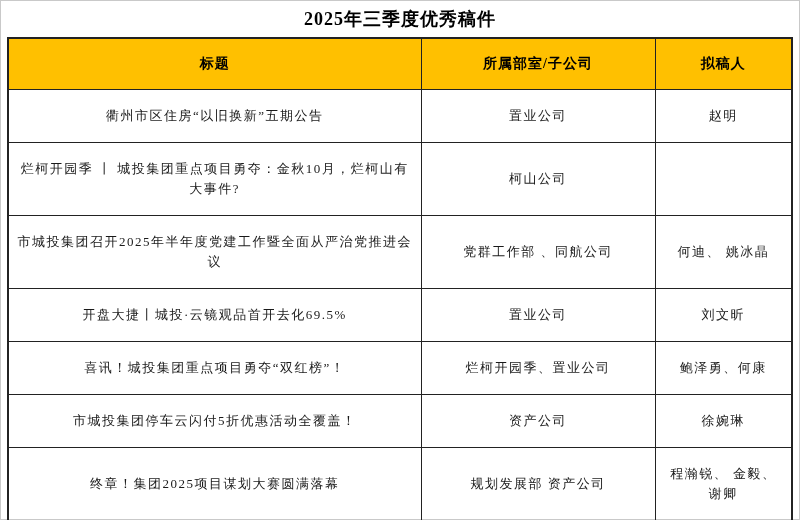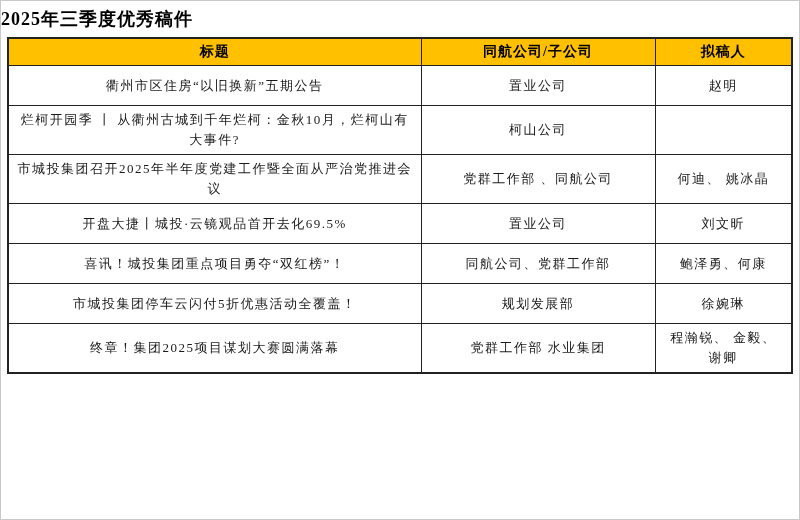--- a/index.html
+++ b/index.html
@@ -15,41 +15,41 @@
   .page {
     box-sizing: border-box;
     width: 800px;
     height: 520px;
     border: 1px solid #c9c9c9;
     background: #ffffff;
   }
   .doc-title {
     height: 36px;
     line-height: 36px;
-    text-align: left;
+    text-align: center;
     font-size: 18px;
     font-weight: bold;
     letter-spacing: 1px;
     color: #000000;
   }
   table.report {
     border-collapse: collapse;
     table-layout: fixed;
     width: 784px;
     margin: 0 auto;
     border: 2px solid #222222;
   }
   table.report col.c-title   { width: 413px; }
   table.report col.c-dept    { width: 234px; }
   table.report col.c-drafter { width: 137px; }
   table.report th, table.report td {
     border: 1px solid #222222;
     text-align: center;
     vertical-align: middle;
-    padding: 4px 8px;
+    padding: 16px 8px;
     box-sizing: border-box;
     overflow: hidden;
   }
   table.report th {
     height: 20px;
     font-size: 14px;
     font-weight: bold;
     letter-spacing: 1px;
     color: #000000;
   }
@@ -69,56 +69,56 @@
 
   <table class="report">
     <colgroup>
       <col class="c-title">
       <col class="c-dept">
       <col class="c-drafter">
     </colgroup>
     <thead>
       <tr style="background-color: rgb(255, 192, 0);">
         <th>标题</th>
-        <th>同航公司/子公司</th>
+        <th>所属部室/子公司</th>
         <th>拟稿人</th>
       </tr>
     </thead>
     <tbody>
       <tr>
         <td>衢州市区住房“以旧换新”五期公告</td>
         <td>置业公司</td>
         <td>赵明</td>
       </tr>
       <tr>
-        <td>烂柯开园季 丨 从衢州古城到千年烂柯：金秋10月，烂柯山有大事件?</td>
+        <td>烂柯开园季 丨 城投集团重点项目勇夺：金秋10月，烂柯山有大事件?</td>
         <td>柯山公司</td>
         <td></td>
       </tr>
       <tr>
         <td>市城投集团召开2025年半年度党建工作暨全面从严治党推进会议</td>
         <td>党群工作部 、同航公司</td>
         <td>何迪、 姚冰晶</td>
       </tr>
       <tr>
         <td>开盘大捷丨城投·云镜观品首开去化69.5%</td>
         <td>置业公司</td>
         <td>刘文昕</td>
       </tr>
       <tr>
         <td>喜讯！城投集团重点项目勇夺“双红榜”！</td>
-        <td>同航公司、党群工作部</td>
+        <td>烂柯开园季、置业公司</td>
         <td>鲍泽勇、何康</td>
       </tr>
       <tr>
         <td>市城投集团停车云闪付5折优惠活动全覆盖！</td>
-        <td>规划发展部</td>
+        <td>资产公司</td>
         <td>徐婉琳</td>
       </tr>
       <tr>
         <td>终章！集团2025项目谋划大赛圆满落幕</td>
-        <td>党群工作部 水业集团</td>
+        <td>规划发展部 资产公司</td>
         <td>程瀚锐、 金毅、 谢卿</td>
       </tr>
     </tbody>
   </table>
 
 </div>
 
 </body></html>

